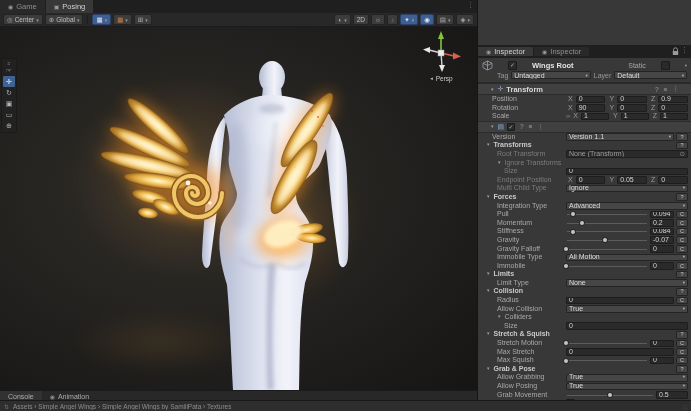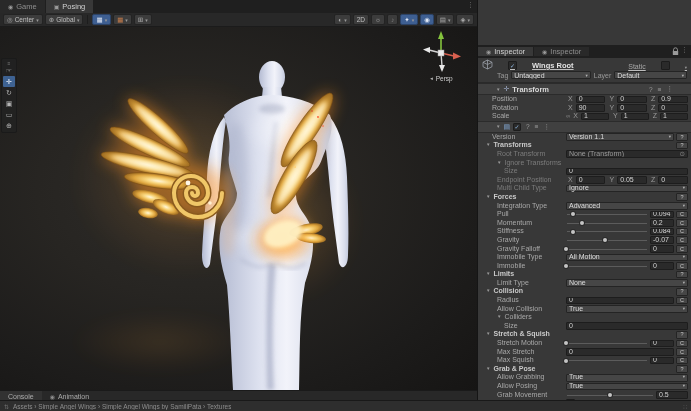--- a/index.html
+++ b/index.html
@@ -39,27 +39,27 @@
   .statusbar{position:absolute;left:0;top:400px;width:691px;height:11px;background:#2e2e2e;border-top:1px solid #191919;display:flex;align-items:center;font-size:6.5px;color:#8d8d8d;box-sizing:border-box;padding:0 4px;gap:4px;}
   .statusbar .crumb{white-space:nowrap;overflow:hidden;}
   .statusbar .spacer{flex:1;}
   .grip{color:#6f6f6f;font-size:6px;}
   .scrollico{color:#6f6f6f;font-size:6px;}
   
   .inspector{position:absolute;left:477px;top:0;width:214px;height:400px;background:#383838;border-left:1px solid #151515;box-sizing:border-box;overflow:hidden;font-size:7px;color:#bdbdbd;}
   .itabs{height:13px;background:#1f1f1f;display:flex;align-items:center;position:relative;margin-top:45px;}
   .itabs .lockwrap{position:absolute;right:12px;top:2px;}
   .goheader{padding:2px 4px 2px 4px;border-bottom:1px solid #2a2a2a;}
-  .gorow1{display:flex;align-items:flex-end;gap:15px;height:10px;text-decoration:underline;}
+  .gorow1{display:flex;align-items:center;gap:15px;height:10px;}
   .goname{font-weight:bold;font-size:7.5px;color:#e2e2e2;flex:1;white-space:nowrap;overflow:hidden;}
   .staticlbl{color:#a8a8a8;}
   .gorow2{display:flex;align-items:center;gap:3px;height:10px;margin-left:15px;}
   .minilbl{color:#9a9a9a;flex:none;}
   .cb{width:7px;height:7px;background:#2a2a2a;border:1px solid #1c1c1c;border-radius:1px;flex:none;display:flex;align-items:center;justify-content:center;font-size:6px;color:#8fb7e0;line-height:1;}
-  .comp{height:10px;background:#404040;border-top:1px solid #2b2b2b;border-bottom:1px solid #2b2b2b;display:flex;align-items:center;padding:0 18px;gap:3px;}
+  .comp{height:10px;background:#404040;border-top:1px solid #2b2b2b;border-bottom:1px solid #2b2b2b;display:flex;align-items:center;padding:0 12px;gap:3px;}
   .comp .tri{font-size:4.5px;color:#9a9a9a;}
   .comp .ctitle{font-weight:bold;font-size:7.5px;color:#d8d8d8;flex:1;white-space:nowrap;overflow:hidden;}
   .comp .hic{color:#9a9a9a;font-size:6.5px;margin-left:2px;}
   .cicon{font-size:7px;}
   .row{display:flex;align-items:center;height:8.6px;line-height:8.6px;padding-right:3px;}
   .r0{padding-left:14px;} .r0 .lbl{width:74px;}
   .r1{padding-left:19px;} .r1 .lbl{width:69px;}
   .r2{padding-left:26px;} .r2 .lbl{width:62px;}
   .lbl{flex:none;color:#a9a9a9;white-space:nowrap;overflow:hidden;}
   .lbl.dim{color:#7c7c7c;}

